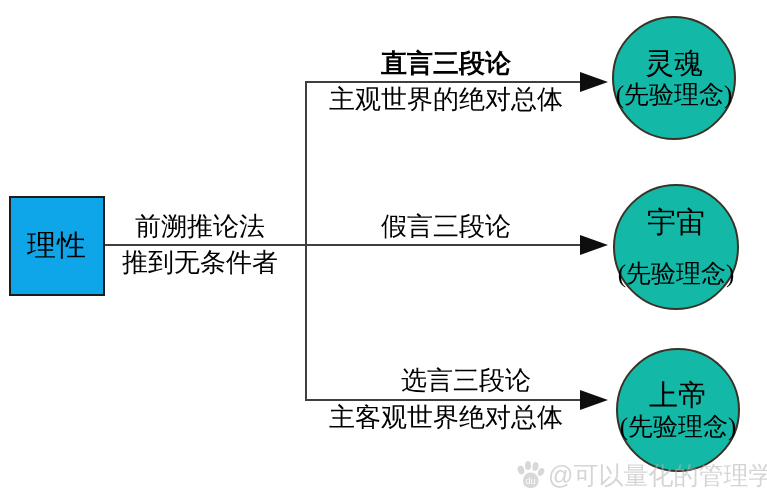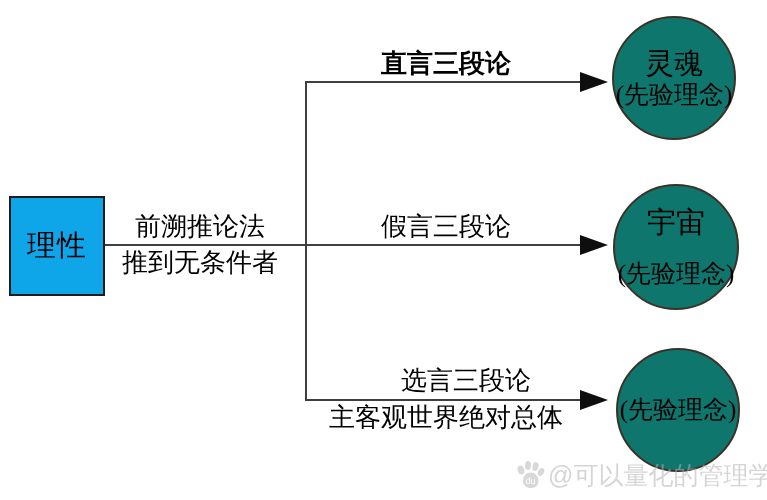--- a/index.html
+++ b/index.html
@@ -64,21 +64,21 @@
   .b1-bottom { left: 306px; top: 84px;  width: 280px; }
   .b2-top    { left: 306px; top: 211px; width: 280px; }
   .b2-bottom { left: 306px; top: 247px; width: 280px; }
   .b3-top    { left: 306px; top: 365px; width: 280px; margin-left: 20px; }
   .b3-bottom { left: 306px; top: 402px; width: 280px; }
 
   
   .idea-circle {
     position: absolute;
     border-radius: 50%;
-    background: #0f766e;
+    background: #14b8a6;
     border: 2px solid #3a3226;
     display: flex; flex-direction: column;
     align-items: center; justify-content: center;
     text-align: center; color: #000;
   }
   .circle-1 { left: 612px; top: 16px;  width: 124px; height: 124px; }
   .circle-2 { left: 613px; top: 184px; width: 126px; height: 126px; gap: 20px; }
   .circle-3 { left: 616px; top: 348px; width: 124px; height: 124px; }
   .idea-title { font-size: 29px; line-height: 34px; }
   .idea-sub   { font-size: 25px; line-height: 30px; white-space: nowrap; }
@@ -112,35 +112,37 @@
   <div class="hline branch-line-3"></div>
 
   <div class="arrowhead arrow-1"></div>
   <div class="arrowhead arrow-2"></div>
   <div class="arrowhead arrow-3"></div>
 
   <div class="edge-label main-label-top">前溯推论法</div>
   <div class="edge-label main-label-bottom">推到无条件者</div>
 
   <div class="edge-label b1-top">直言三段论</div>
+  <div class="edge-label b1-bottom">主观世界的绝对总体</div>
 
   <div class="edge-label b2-top">假言三段论</div>
 
   <div class="edge-label b3-top">选言三段论</div>
   <div class="edge-label b3-bottom">主客观世界绝对总体</div>
 
   <div class="idea-circle circle-1">
     <div class="idea-title">灵魂</div>
     <div class="idea-sub">(先验理念)</div>
   </div>
   <div class="idea-circle circle-2">
     <div class="idea-title">宇宙</div>
     <div class="idea-sub">(先验理念)</div>
   </div>
   <div class="idea-circle circle-3">
+    <div class="idea-title">上帝</div>
     <div class="idea-sub">(先验理念)</div>
   </div>
 
   <div class="watermark">
     <svg class="paw" viewBox="0 0 32 32">
       <g fill="#b2b2b2">
         <ellipse cx="7" cy="11" rx="3.2" ry="4.6" transform="rotate(-18 7 11)"></ellipse>
         <ellipse cx="14" cy="6.5" rx="3" ry="4.6"></ellipse>
         <ellipse cx="21.5" cy="7.5" rx="3" ry="4.4" transform="rotate(12 21.5 7.5)"></ellipse>
         <ellipse cx="27" cy="13" rx="2.9" ry="4.2" transform="rotate(26 27 13)"></ellipse>

